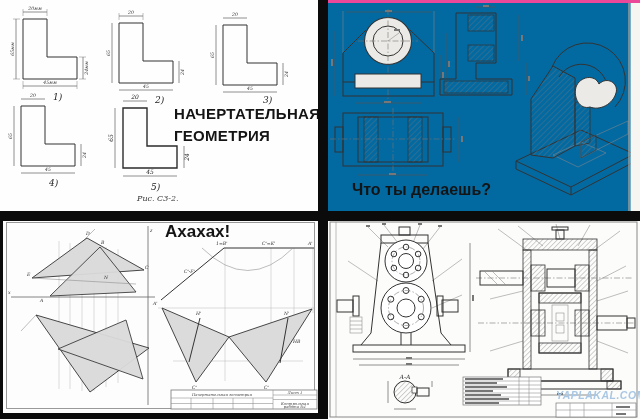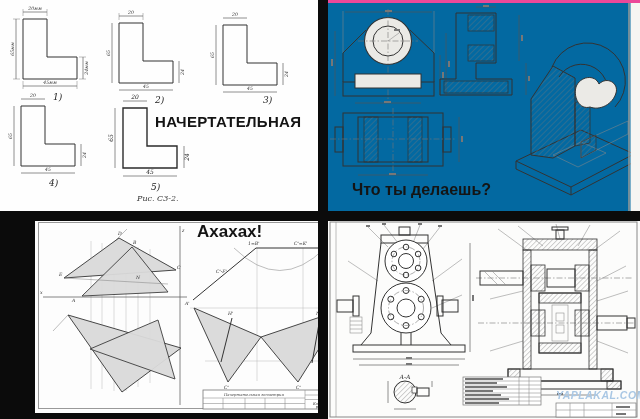--- a/index.html
+++ b/index.html
@@ -1,28 +1,28 @@
 <!DOCTYPE html>
 <html><head>
 <meta charset="utf-8">
 <style>
   html,body{margin:0;padding:0;background:#222;}
   .stage{position:relative;width:640px;height:419px;background:#0b0b0b;overflow:hidden;
          font-family:"Liberation Sans",sans-serif;}
   .quad{position:absolute;overflow:hidden;}
   #q1{left:0;top:0;width:318px;height:211px;background:#fefefe;}
   #q2{left:328px;top:0;width:328px;height:211px;background:#0369a1;border-top:3px solid #ec4899;}
-  #q3{left:0;top:221px;width:318px;height:192px;background:#fdfdfd;border-left:3px solid #0b0b0b;margin-left:32px;}
+  #q3{left:0;top:221px;width:318px;height:192px;background:#fdfdfd;border-left:3px solid #0b0b0b;}
   #q4{left:328px;top:221px;width:312px;height:198px;background:#fcfcfb;}
   .divider{position:absolute;background:#0b0b0b;}
   #vdiv{left:318px;top:0;width:10px;height:419px;}
   #hdiv{left:0;top:211px;width:640px;height:10px;}
   #bstrip{left:0;top:413px;width:318px;height:6px;}
   .caption{position:absolute;font-weight:800;color:#141414;white-space:nowrap;}
-  #cap-q1{left:155px;top:103px;font-size:15px;line-height:1.45;letter-spacing:.3px;margin-top:8px;}
+  #cap-q1{left:174px;top:103px;font-size:15px;line-height:1.45;letter-spacing:.3px;}
   #cap-q2{left:24px;top:178px;font-size:16px;}
   #cap-q3{left:162px;top:1px;font-size:17px;}
   #cap-q4{left:211px;top:148px;font-size:19px;}
   #wmark{position:absolute;left:228px;top:168px;font-size:10.5px;font-weight:700;font-style:italic;
          color:#a9c7e4;letter-spacing:.5px;}
   svg{position:absolute;left:0;top:0;}
   .ln{stroke:#333;stroke-width:1;fill:none;}
   .ln2{stroke:#2b2b2b;stroke-width:1.4;fill:none;}
   .thin{stroke:#888;stroke-width:.55;fill:none;}
   .vthin{stroke:#bbb;stroke-width:.5;fill:none;}
@@ -116,20 +116,21 @@
         <line class="dim" x1="0" y1="68" x2="54" y2="68"></line>
         <text class="t6 mid" x="27" y="66">45</text>
         <line class="dim" x1="61" y1="38" x2="61" y2="60"></line>
         <text class="t6 mid" x="66" y="49" transform="rotate(-90 66 49)">24</text>
         <text class="t9" x="28" y="82">5)</text>
       </g>
       <text class="t8" x="137" y="201">Рис. С3-2.</text>
     </svg>
     <div class="caption" id="cap-q1">
       <span style="display:block">НАЧЕРТАТЕЛЬНАЯ</span>
+      <span style="display:block">ГЕОМЕТРИЯ</span>
     </div>
   </div>
 
   <div class="quad" id="q2">
     <svg width="312" height="208" viewBox="0 0 312 208">
       <defs>
         <pattern id="h2" width="4" height="4" patternUnits="userSpaceOnUse" patternTransform="rotate(45)">
           <line x1="0" y1="0" x2="0" y2="4" stroke="#777" stroke-width=".7"></line>
         </pattern>
       </defs>

